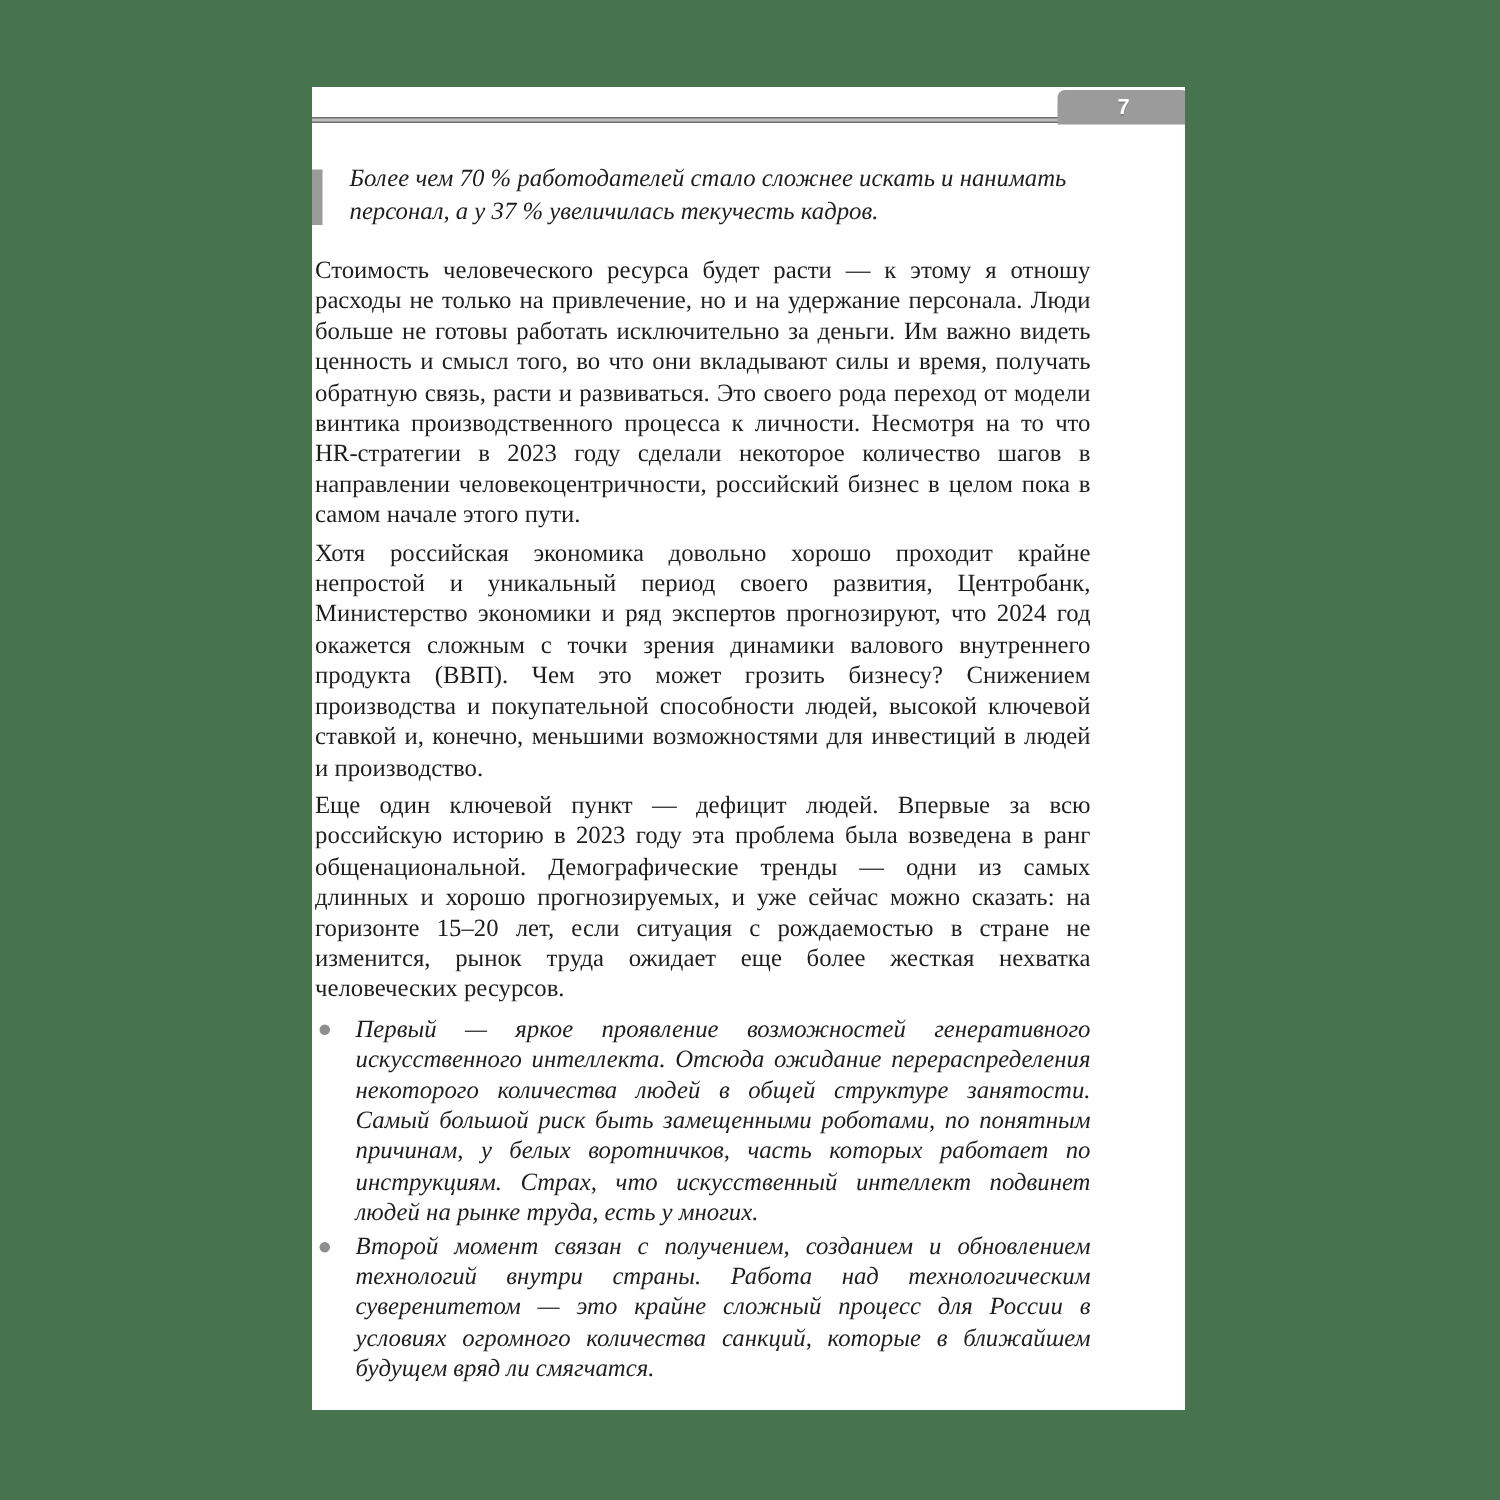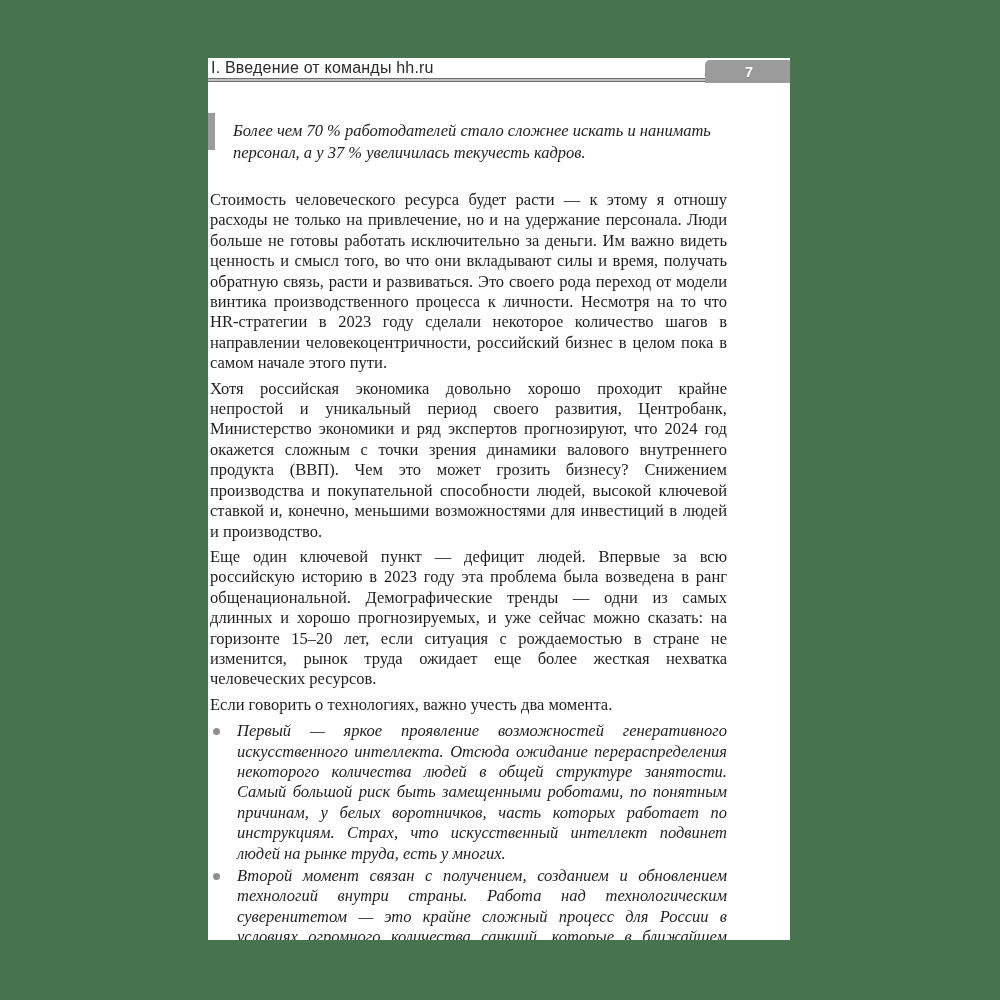--- a/index.html
+++ b/index.html
@@ -73,38 +73,37 @@
     position: absolute;
     left: 0;
     top: 5px;
     width: 7px;
     height: 37px;
     background: #9B9B9B;
   }
   .quote-text {
     position: absolute;
     left: 25px;
-    top: 12px;
+    top: 0;
     width: 505px;
     font-style: italic;
     font-size: 16.5px;
     line-height: 21.5px;
     color: #1E1E1E;
   }
   
   .body-text {
     position: absolute;
     left: 2px;
     top: 112px;
     width: 517px;
     font-size: 16.5px;
     line-height: 20.4px;
     color: #1E1E1E;
     text-align: justify;
-    margin-top: 20px;
   }
   .body-text p { margin: 0 0 5px 0; }
   .bullet-list { margin: 6px 0 0 0; padding: 0; list-style: none; }
   .bullet-item { position: relative; padding-left: 27px; margin: 0 0 2px 0; font-style: italic; }
   .bullet-icon {
     position: absolute;
     left: 3px;
     top: 7px;
     width: 7px;
     height: 7px;
@@ -112,37 +111,35 @@
     background: #8F8F8F;
   }
 </style>
 </head>
 <body>
 
 <div id="canvas">
   <div class="book-page">
 
     <div class="page-header">
-      <div class="section-title">I. Введение от команды hh.ru</div>
       <div class="header-rule"></div>
       <div class="page-number-tab">
         <span class="page-number">7</span>
       </div>
     </div>
 
     <div class="quote-block">
       <div class="quote-bar"></div>
       <div class="quote-text">Более чем 70 % работодателей стало сложнее искать и нанимать персонал, а у 37 % увеличилась текучесть кадров.</div>
     </div>
 
     <div class="body-text">
       <p>Стоимость человеческого ресурса будет расти — к этому я отношу расходы не только на привлечение, но и на удержание персонала. Люди больше не готовы работать исключительно за деньги. Им важно видеть ценность и смысл того, во что они вкладывают силы и время, получать обратную связь, расти и развиваться. Это своего рода переход от модели винтика производственного процесса к личности. Несмотря на то что HR-стратегии в 2023 году сделали некоторое количество шагов в направлении человекоцентричности, российский бизнес в целом пока в самом начале этого пути.</p>
       <p>Хотя российская экономика довольно хорошо проходит крайне непростой и уникальный период своего развития, Центробанк, Министерство экономики и ряд экспертов прогнозируют, что 2024 год окажется сложным с точки зрения динамики валового внутреннего продукта (ВВП). Чем это может грозить бизнесу? Снижением производства и покупательной способности людей, высокой ключевой ставкой и, конечно, меньшими возможностями для инвестиций в людей и производство.</p>
       <p>Еще один ключевой пункт — дефицит людей. Впервые за всю российскую историю в 2023 году эта проблема была возведена в ранг общенациональной. Демографические тренды — одни из самых длинных и хорошо прогнозируемых, и уже сейчас можно сказать: на горизонте 15–20 лет, если ситуация с рождаемостью в стране не изменится, рынок труда ожидает еще более жесткая нехватка человеческих ресурсов.</p>
-      <p>Если говорить о технологиях, важно учесть два момента.</p>
 
       <ul class="bullet-list">
         <li class="bullet-item">
           <span class="bullet-icon"></span>
           <span>Первый — яркое проявление возможностей генеративного искусственного интеллекта. Отсюда ожидание перераспределения некоторого количества людей в общей структуре занятости. Самый большой риск быть замещенными роботами, по понятным причинам, у белых воротничков, часть которых работает по инструкциям. Страх, что искусственный интеллект подвинет людей на рынке труда, есть у многих.</span>
         </li>
         <li class="bullet-item">
           <span class="bullet-icon"></span>
           <span>Второй момент связан с получением, созданием и обновлением технологий внутри страны. Работа над технологическим суверенитетом — это крайне сложный процесс для России в условиях огромного количества санкций, которые в ближайшем будущем вряд ли смягчатся.</span>
         </li>

